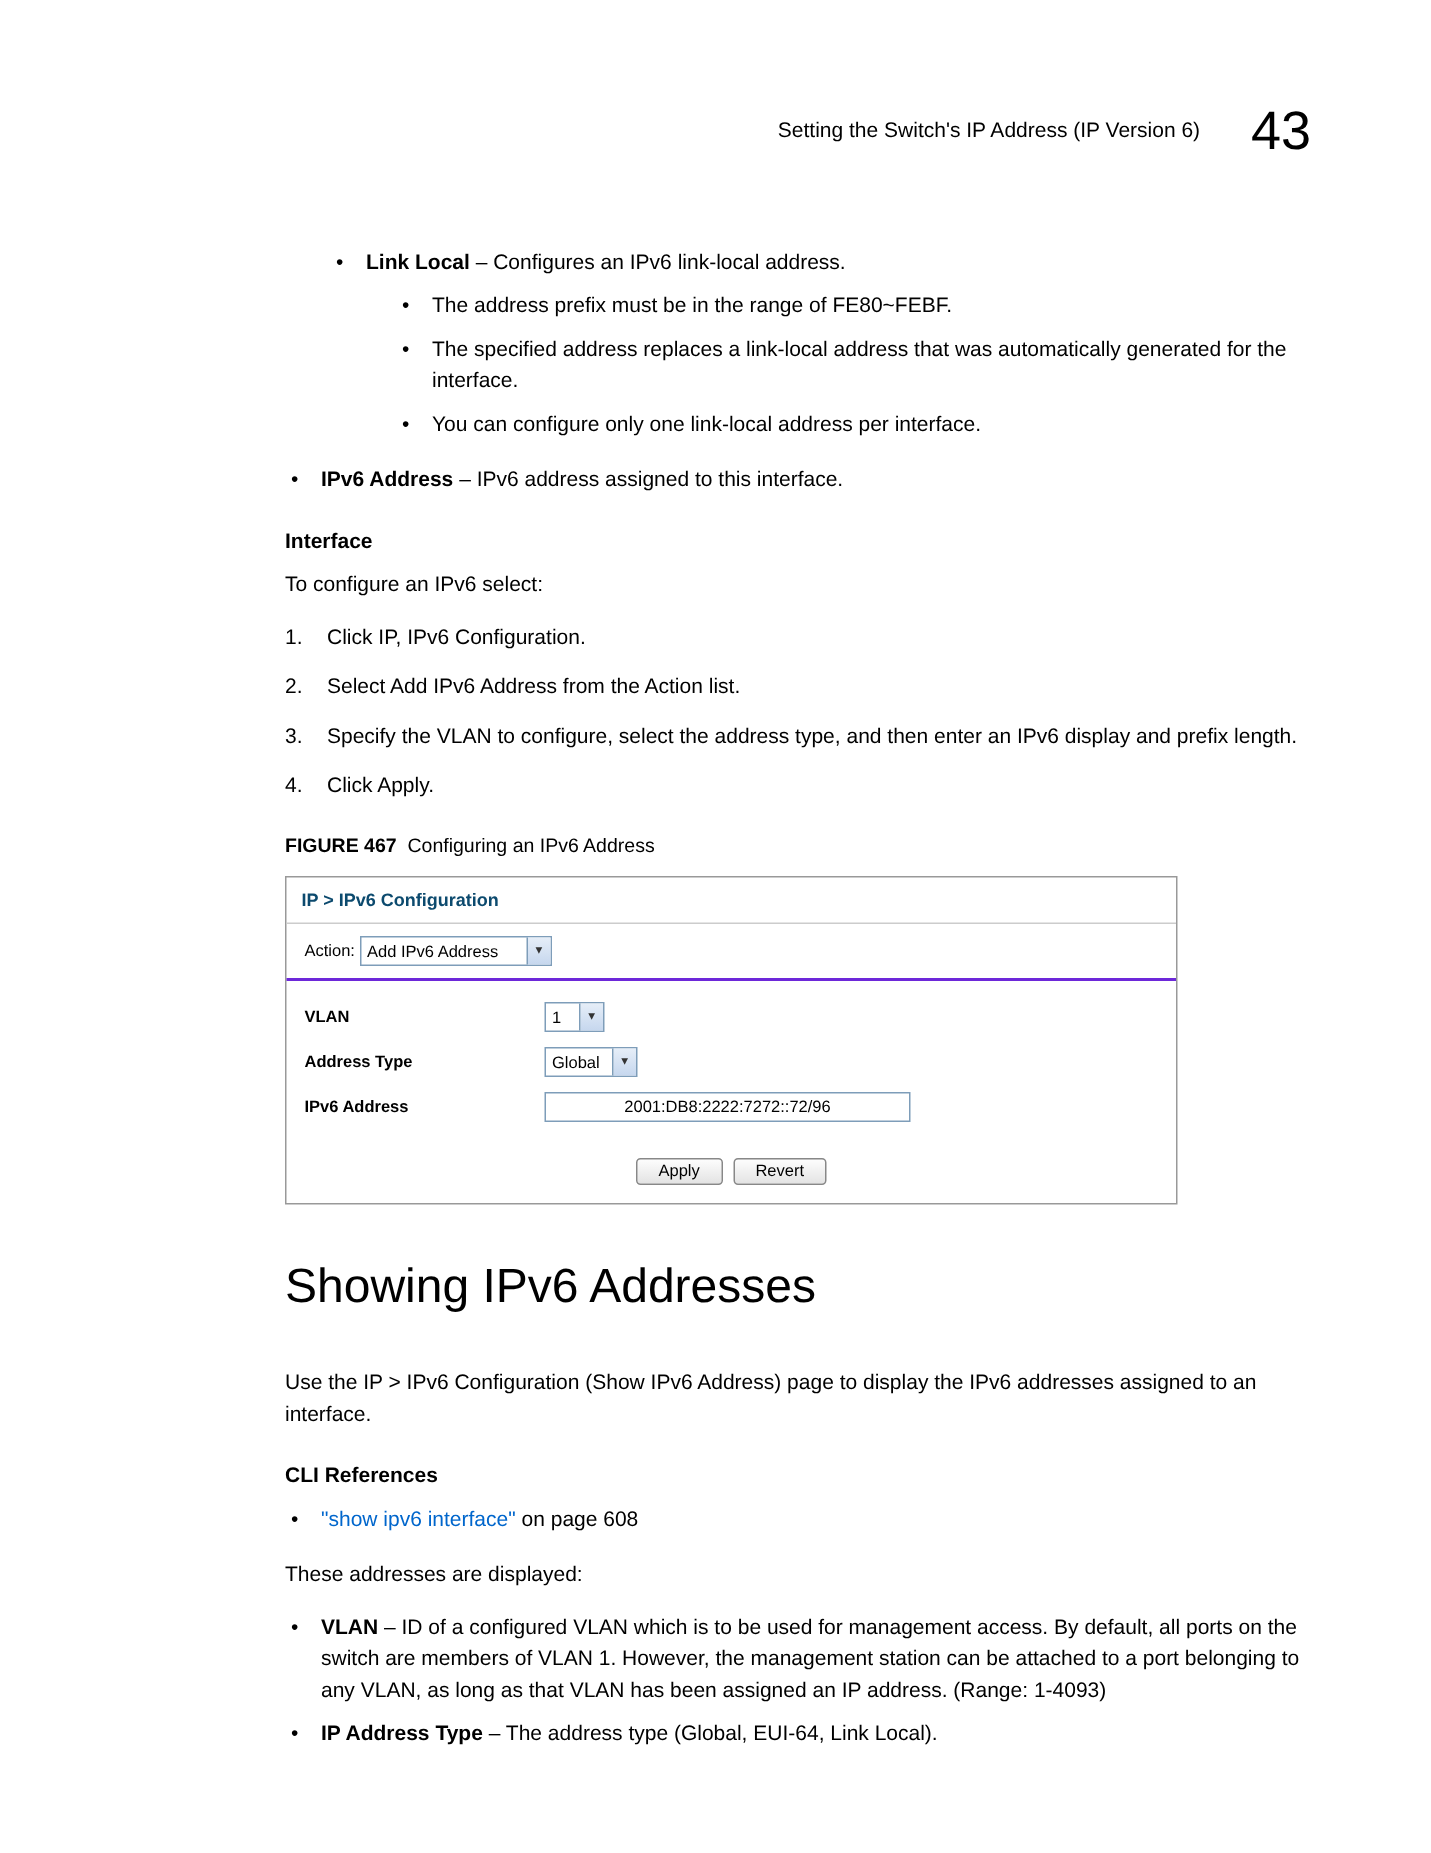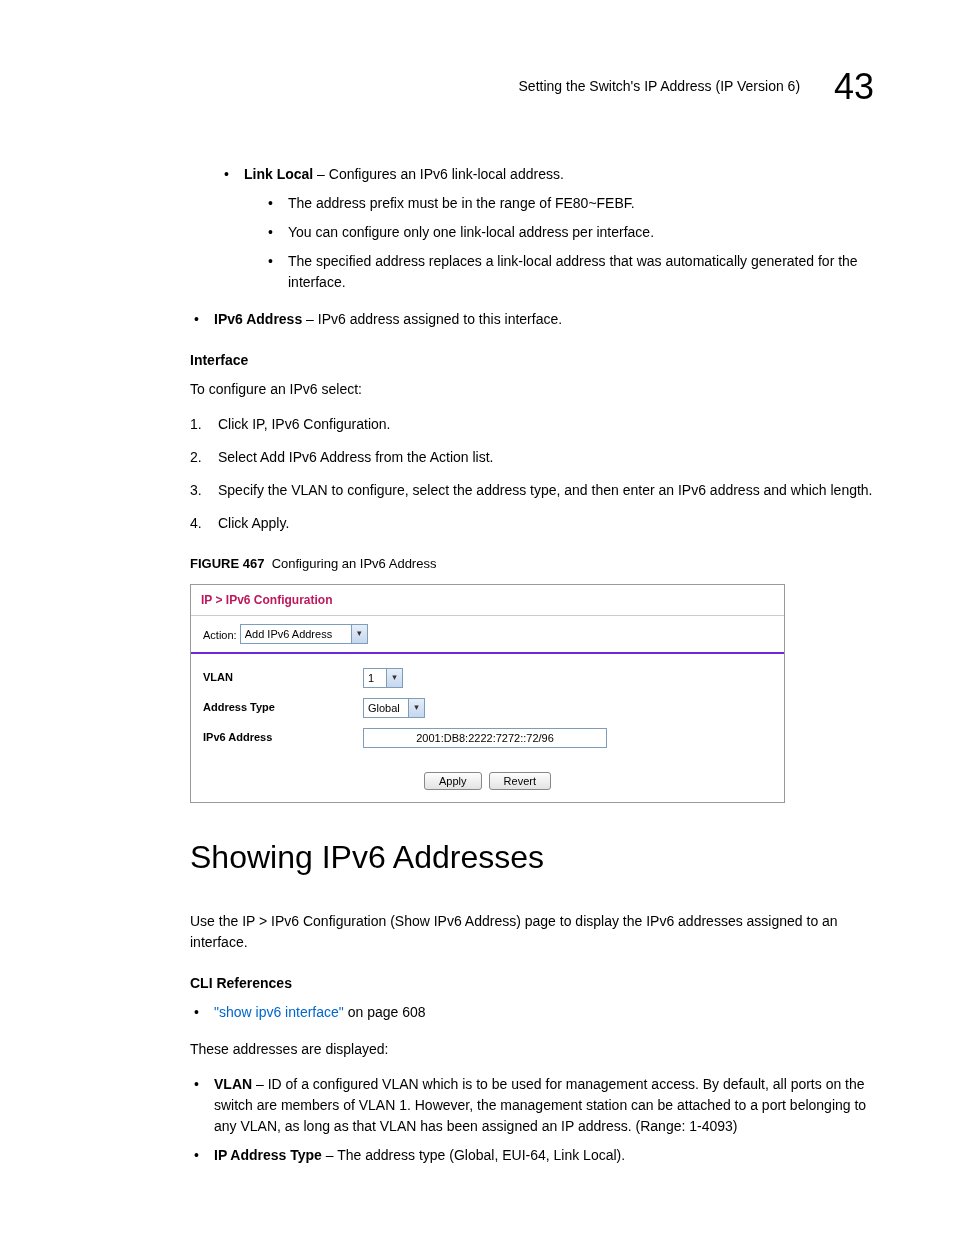--- a/index.html
+++ b/index.html
@@ -30,21 +30,21 @@
     .figure-caption { font-size: 13px; margin-top: 20px; margin-bottom: 10px; }
     .figure-caption b { font-weight: bold; }
     .figure-box {
       border: 1px solid #999;
       background: #fff;
       font-size: 11px;
       font-family: Tahoma, Arial, sans-serif;
       margin-bottom: 30px;
     }
     .figure-title-row { padding: 6px 10px; border-bottom: 1px solid #ccc; }
-    .figure-breadcrumb { color: #be185d; font-weight: bold; font-size: 12px; }
+    .figure-breadcrumb { color: #0c4a6e; font-weight: bold; font-size: 12px; }
     .figure-action-row { padding: 8px 12px; border-bottom: 2px solid #6d28d9; }
     .figure-form-row { padding: 14px 12px 6px 12px; }
     .form-line { display: flex; align-items: center; margin-bottom: 10px; }
     .form-label { width: 160px; font-weight: bold; font-size: 11px; }
     .form-label-plain { width: 48px; font-size: 11px; }
     .dropdown { border: 1px solid #7e9db9; background: #fff; height: 20px; display: inline-flex; align-items: flex-end; font-size: 11px; padding: 0 0 0 4px; }
     .dropdown-arrow {
       background: linear-gradient(#e6eef8,#c6d7ee);
       border-left: 1px solid #7e9db9;
       width: 16px; height: 18px; display: inline-flex; align-items: center; justify-content: center;
@@ -76,42 +76,42 @@
   <span class="chapter-num">43</span>
 </div>
 
 <div class="content">
 
   <ul class="bullet">
     <li>
       <span class="bold-inline">Link Local</span><span> – Configures an IPv6 link-local address.</span>
       <ul class="bullet nested">
         <li>The address prefix must be in the range of FE80~FEBF.</li>
+        <li>The specified address replaces a link-local address that was automatically generated for the interface.</li>
         <li>You can configure only one link-local address per interface.</li>
-        <li>The specified address replaces a link-local address that was automatically generated for the interface.</li>
       </ul>
     </li>
   </ul>
 
 </div>
 
 <div class="content-outer" style="margin-left:140px;">
   <ul class="bullet" style="margin-left:-30px;">
     <li>
       <span class="bold-inline">IPv6 Address</span><span> – IPv6 address assigned to this interface.</span>
     </li>
   </ul>
 
   <div class="section-bold" style="margin-left:-30px;">Interface</div>
   <p class="para" style="margin-left:-30px;">To configure an IPv6 select:</p>
 
   <ol class="numbered" style="margin-left:-30px;">
     <li><span class="num">1.</span><span>Click IP, IPv6 Configuration.</span></li>
     <li><span class="num">2.</span><span>Select Add IPv6 Address from the Action list.</span></li>
-    <li><span class="num">3.</span><span>Specify the VLAN to configure, select the address type, and then enter an IPv6 address and which length.</span></li>
+    <li><span class="num">3.</span><span>Specify the VLAN to configure, select the address type, and then enter an IPv6 display and prefix length.</span></li>
     <li><span class="num">4.</span><span>Click Apply.</span></li>
   </ol>
 
   <p class="figure-caption" style="margin-left:-30px;">
     <b>FIGURE 467</b>&nbsp;&nbsp;<span>Configuring an IPv6 Address</span>
   </p>
 
   <div class="figure-box" style="margin-left:-30px; width:595px;">
     <div class="figure-title-row">
       <span class="figure-breadcrumb">IP &gt; IPv6 Configuration</span>

